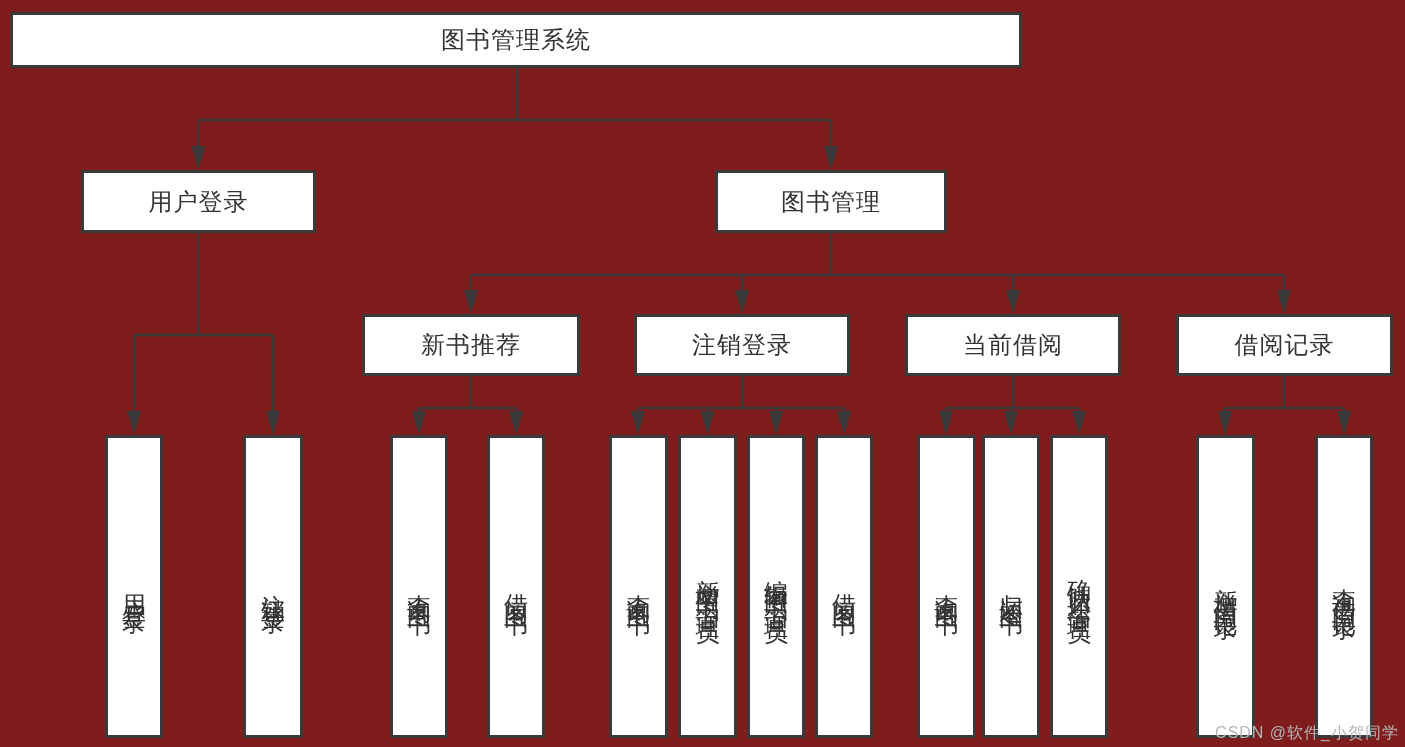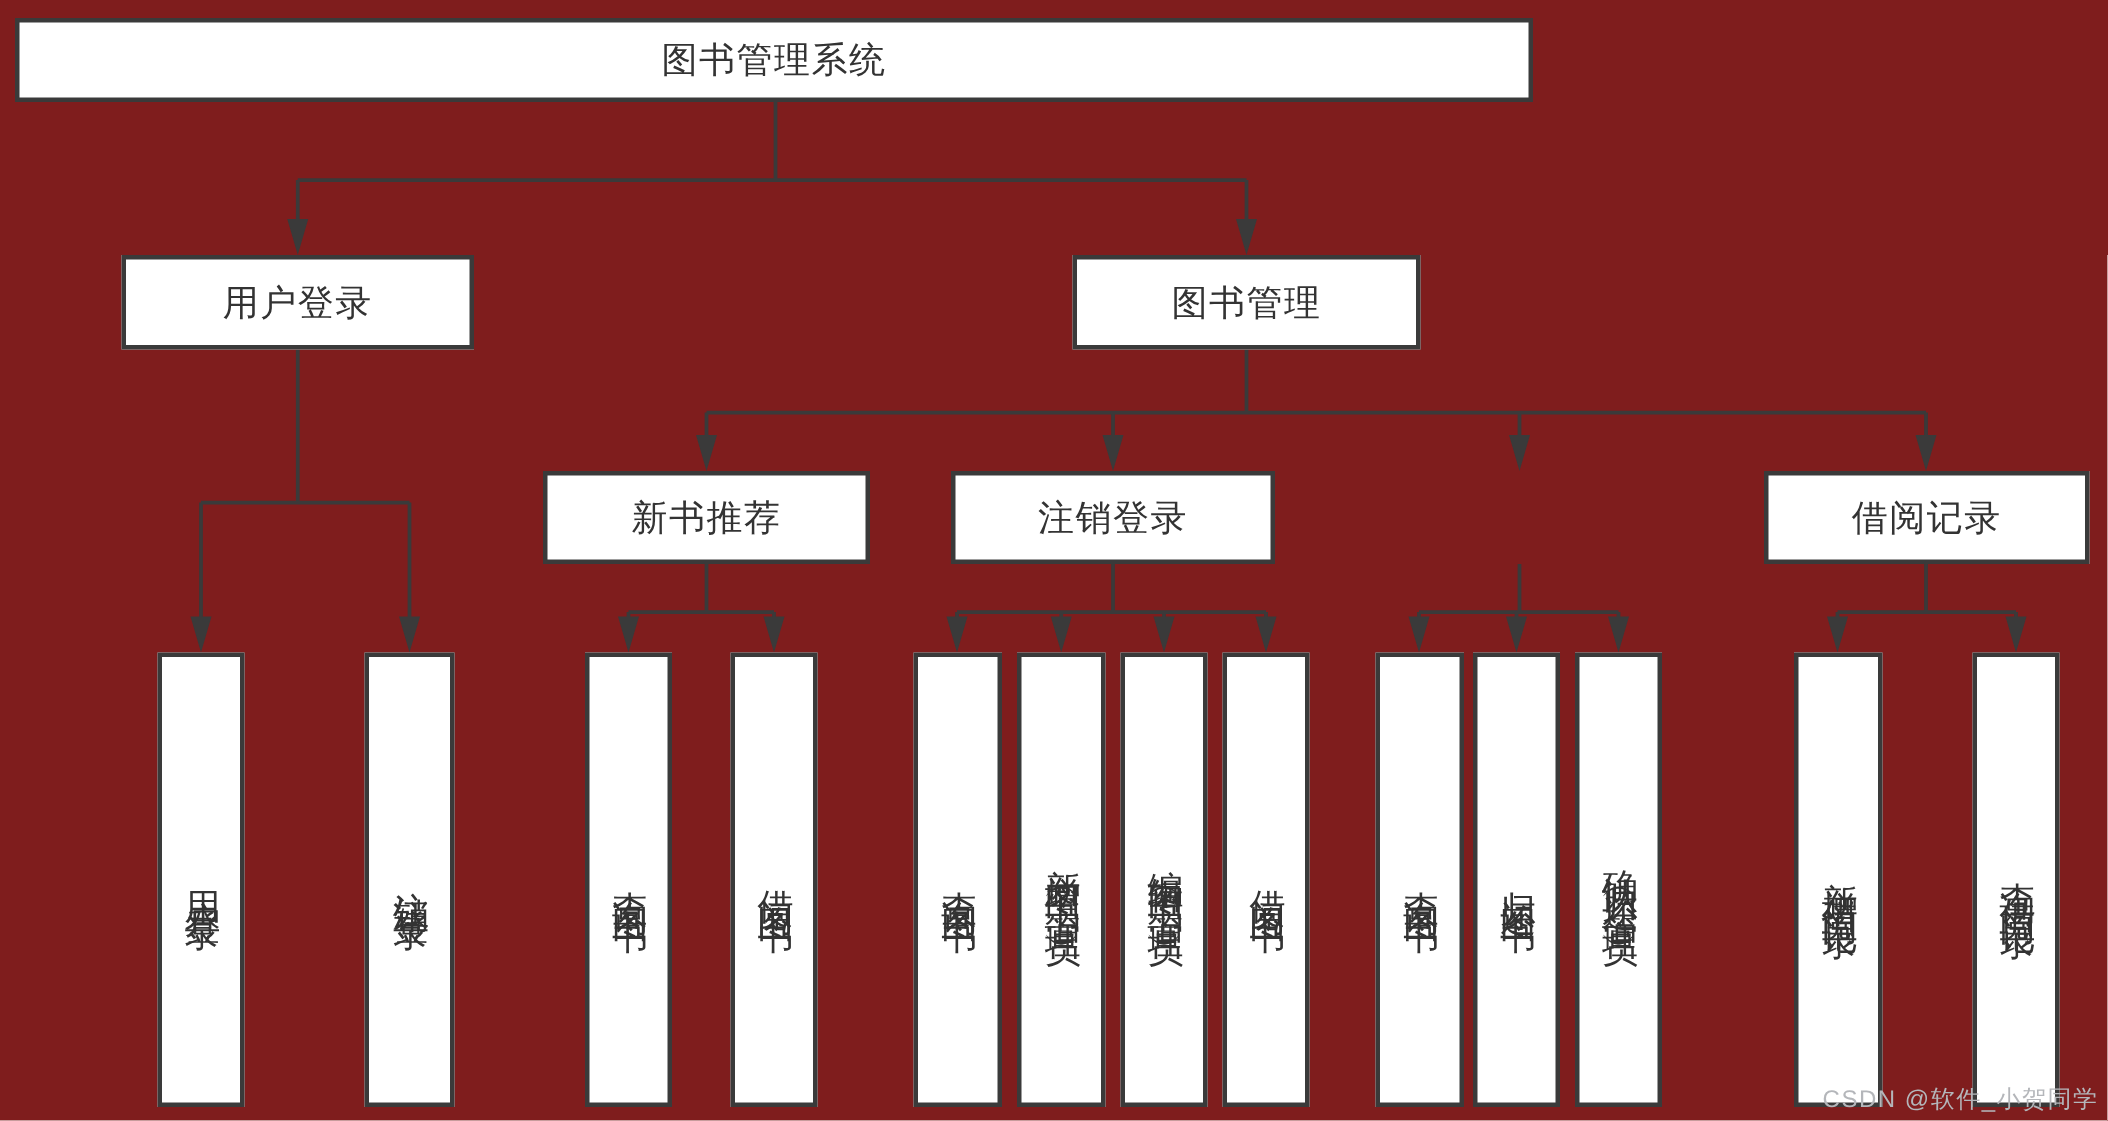--- a/index.html
+++ b/index.html
@@ -109,20 +109,21 @@
     </g>
   </svg>
 
   <div class="node" style="left:10px; top:12px; width:1012px; height:56px;">图书管理系统</div>
 
   <div class="node" style="left:81px; top:170px; width:235px; height:63px;">用户登录</div>
   <div class="node" style="left:715px; top:170px; width:232px; height:63px;">图书管理</div>
 
   <div class="node" style="left:362px; top:314px; width:218px; height:62px;text-align:center;">新书推荐</div>
   <div class="node" style="left:634px; top:314px; width:216px; height:62px;">注销登录</div>
+  <div class="node" style="left:905px; top:314px; width:216px; height:62px;">当前借阅</div>
   <div class="node" style="left:1176px; top:314px; width:217px; height:62px;">借阅记录</div>
 
   <div class="node leaf" style="left:105px; top:435px; width:58px; height:303px;">
     <span class="vtext">用户登录</span>
   </div>
   <div class="node leaf" style="left:243px; top:435px; width:60px; height:303px;">
     <span class="vtext">注销登录</span>
   </div>
 
   <div class="node leaf" style="left:390px; top:435px; width:58px; height:303px;">

